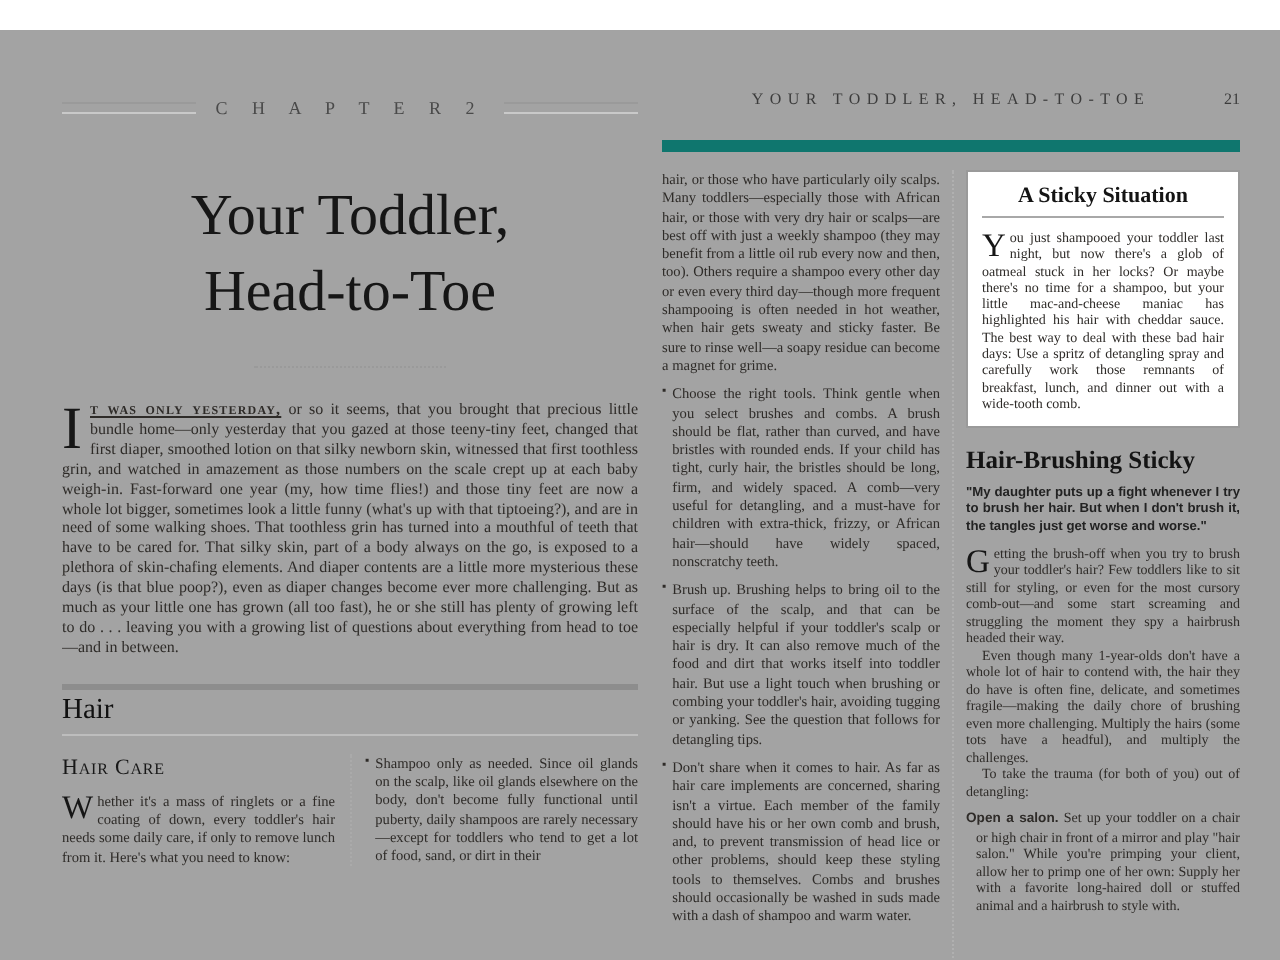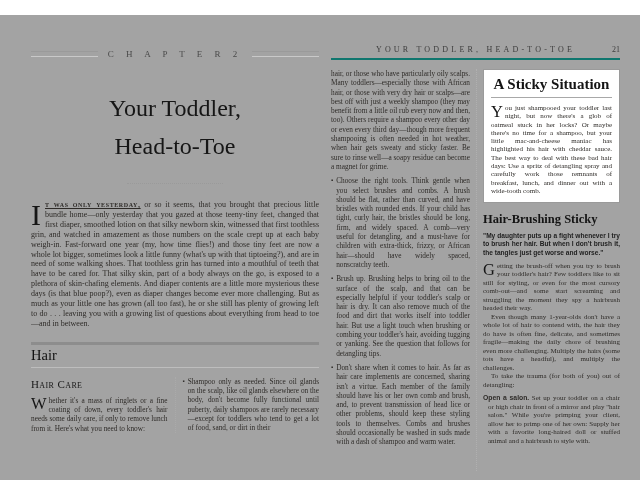--- a/index.html
+++ b/index.html
@@ -6,21 +6,21 @@
   .spread{position:relative;width:640px;height:480px;background:#a3a3a3;overflow:hidden;
           font-family:"Liberation Serif", serif;color:#2e2b28;margin-top:15px;}
   .page{position:absolute;top:28px;height:438px;overflow:hidden;}
   .page-left{left:31px;width:288px;}
   .page-right{left:331px;width:289px;}
 
   
   .chapter-row{display:flex;align-items:center;gap:10px;margin-top:6px;}
   .chapter-rule{flex:1;height:4px;border-top:1px solid #9a9a9a;border-bottom:1px solid #c9c9c9;}
   .chapter-label{font-size:9px;letter-spacing:5px;color:#4a4a4a;white-space:nowrap;}
-  .book-title{margin:30px 0 0;text-align:center;font-weight:400;font-size:24px;line-height:38px;color:#161616;}
+  .book-title{margin:30px 0 0;text-align:center;font-weight:400;font-size:29px;line-height:38px;color:#161616;}
   .title-divider{width:96px;margin:18px auto 0;border-top:1px dotted #9a9a9a;height:0;}
   .intro{margin:16px 0 0;font-size:8px;line-height:9.9px;text-align:justify;}
   .dropcap-big{float:left;font-size:30px;line-height:25px;padding:2px 4px 0 0;color:#161616;}
   .smallcaps{font-variant:small-caps;letter-spacing:0.6px;font-weight:700;text-decoration:underline;}
   .hair-section{margin-top:13px;}
   .rule-thick{border-top:3px solid #8d8d8d;}
   .section-heading{margin:2px 0 3px;font-size:14.5px;font-weight:400;color:#111;}
   .rule-thin{border-top:1px solid #bdbdbd;}
   .twocol{display:flex;margin-top:9px;}
   .twocol .col{flex:1;min-width:0;}
@@ -28,31 +28,31 @@
   .subsection-heading{margin:1px 0 6px;font-variant:small-caps;font-weight:400;font-size:11px;letter-spacing:0.4px;color:#181818;}
   .body-sm{font-size:7.3px;line-height:9.3px;text-align:justify;margin:0;}
   .dropcap-2{float:left;font-size:16.5px;line-height:14px;padding:1px 2px 0 0;color:#161616;}
 
   .bullet-item{display:flex;align-items:flex-start;margin-top:5px;}
   .bullet-item:first-child{margin-top:0;justify-content:space-between;}
   .bullet-glyph{font-size:6px;line-height:9.3px;padding-right:3px;color:#2e2b28;}
   .bullet-lead{font-weight:400;}
 
   
-  .running-row{position:relative;padding-bottom:4px;border-bottom:2px solid #0f766e;margin-top:2px;}
+  .running-row{position:relative;padding-bottom:16px;border-bottom:6px solid #0f766e;margin-top:2px;}
   .running-head{display:block;text-align:center;font-size:8px;letter-spacing:3.2px;color:#3c3c3c;}
   .page-number{position:absolute;right:0;top:0;font-size:8px;color:#3c3c3c;}
   .rp-cols{display:flex;margin-top:9px;height:402px;}
   .rp-col1{width:139px;min-width:0;}
   .rp-divider{border-left:1px dotted #b0b0b0;margin:0 6px;}
   .rp-col2{flex:1;min-width:0;}
   .cont-par{font-size:7.3px;line-height:9.3px;text-align:justify;margin:0 0 5px;}
 
   .sidebar-box{border:1px solid #9a9a9a;padding:6px 7px 7px;background:#fff;}
-  .sidebar-title{text-align:center;font-weight:700;font-size:15px;color:#141414;
+  .sidebar-title{text-align:center;font-weight:700;font-size:11px;color:#141414;
                  padding-bottom:4px;border-bottom:1.5px solid #a8a8a8;margin-bottom:6px;}
   .sidebar-text{font-size:7px;line-height:8.3px;text-align:justify;margin:0;}
 
   .hijinks-heading{margin:9px 0 5px;font-weight:700;font-size:12.5px;color:#141414;}
   .question{font-family:"Liberation Sans", sans-serif;font-weight:700;font-size:6.6px;line-height:8.2px;
             text-align:justify;margin:0 0 5px;color:#222;}
   .answer-par{font-size:7px;line-height:8.5px;text-align:justify;margin:0;}
   .answer-par.indent{text-indent:8px;}
   .tip-par{font-size:7px;line-height:8.5px;text-align:justify;margin:5px 0 0;padding-left:5px;text-indent:-5px;}
   .tip-lead{font-family:"Liberation Sans", sans-serif;font-weight:700;font-size:6.8px;}

